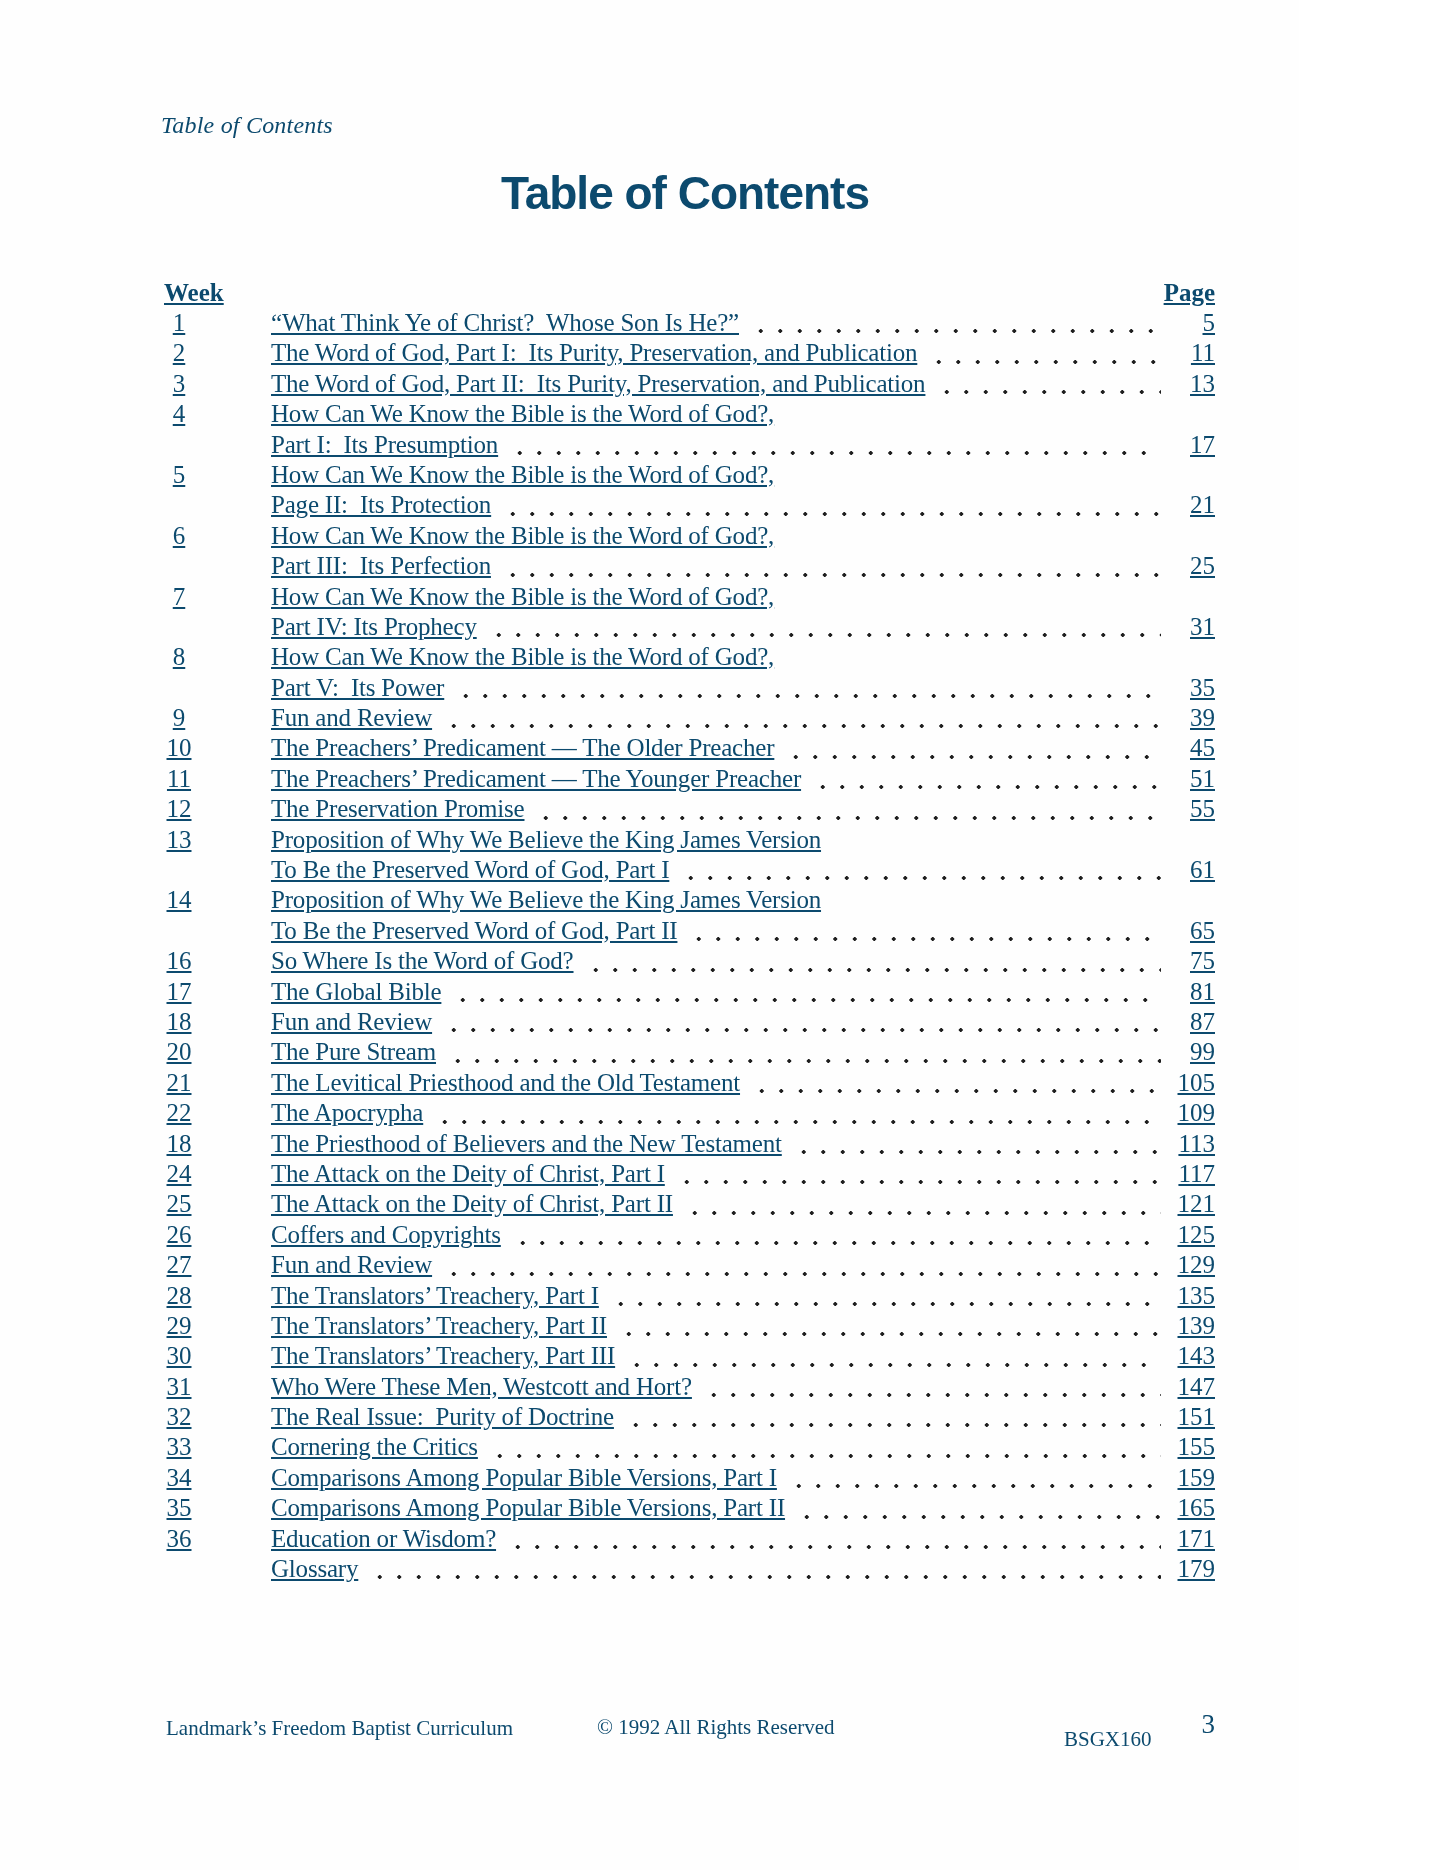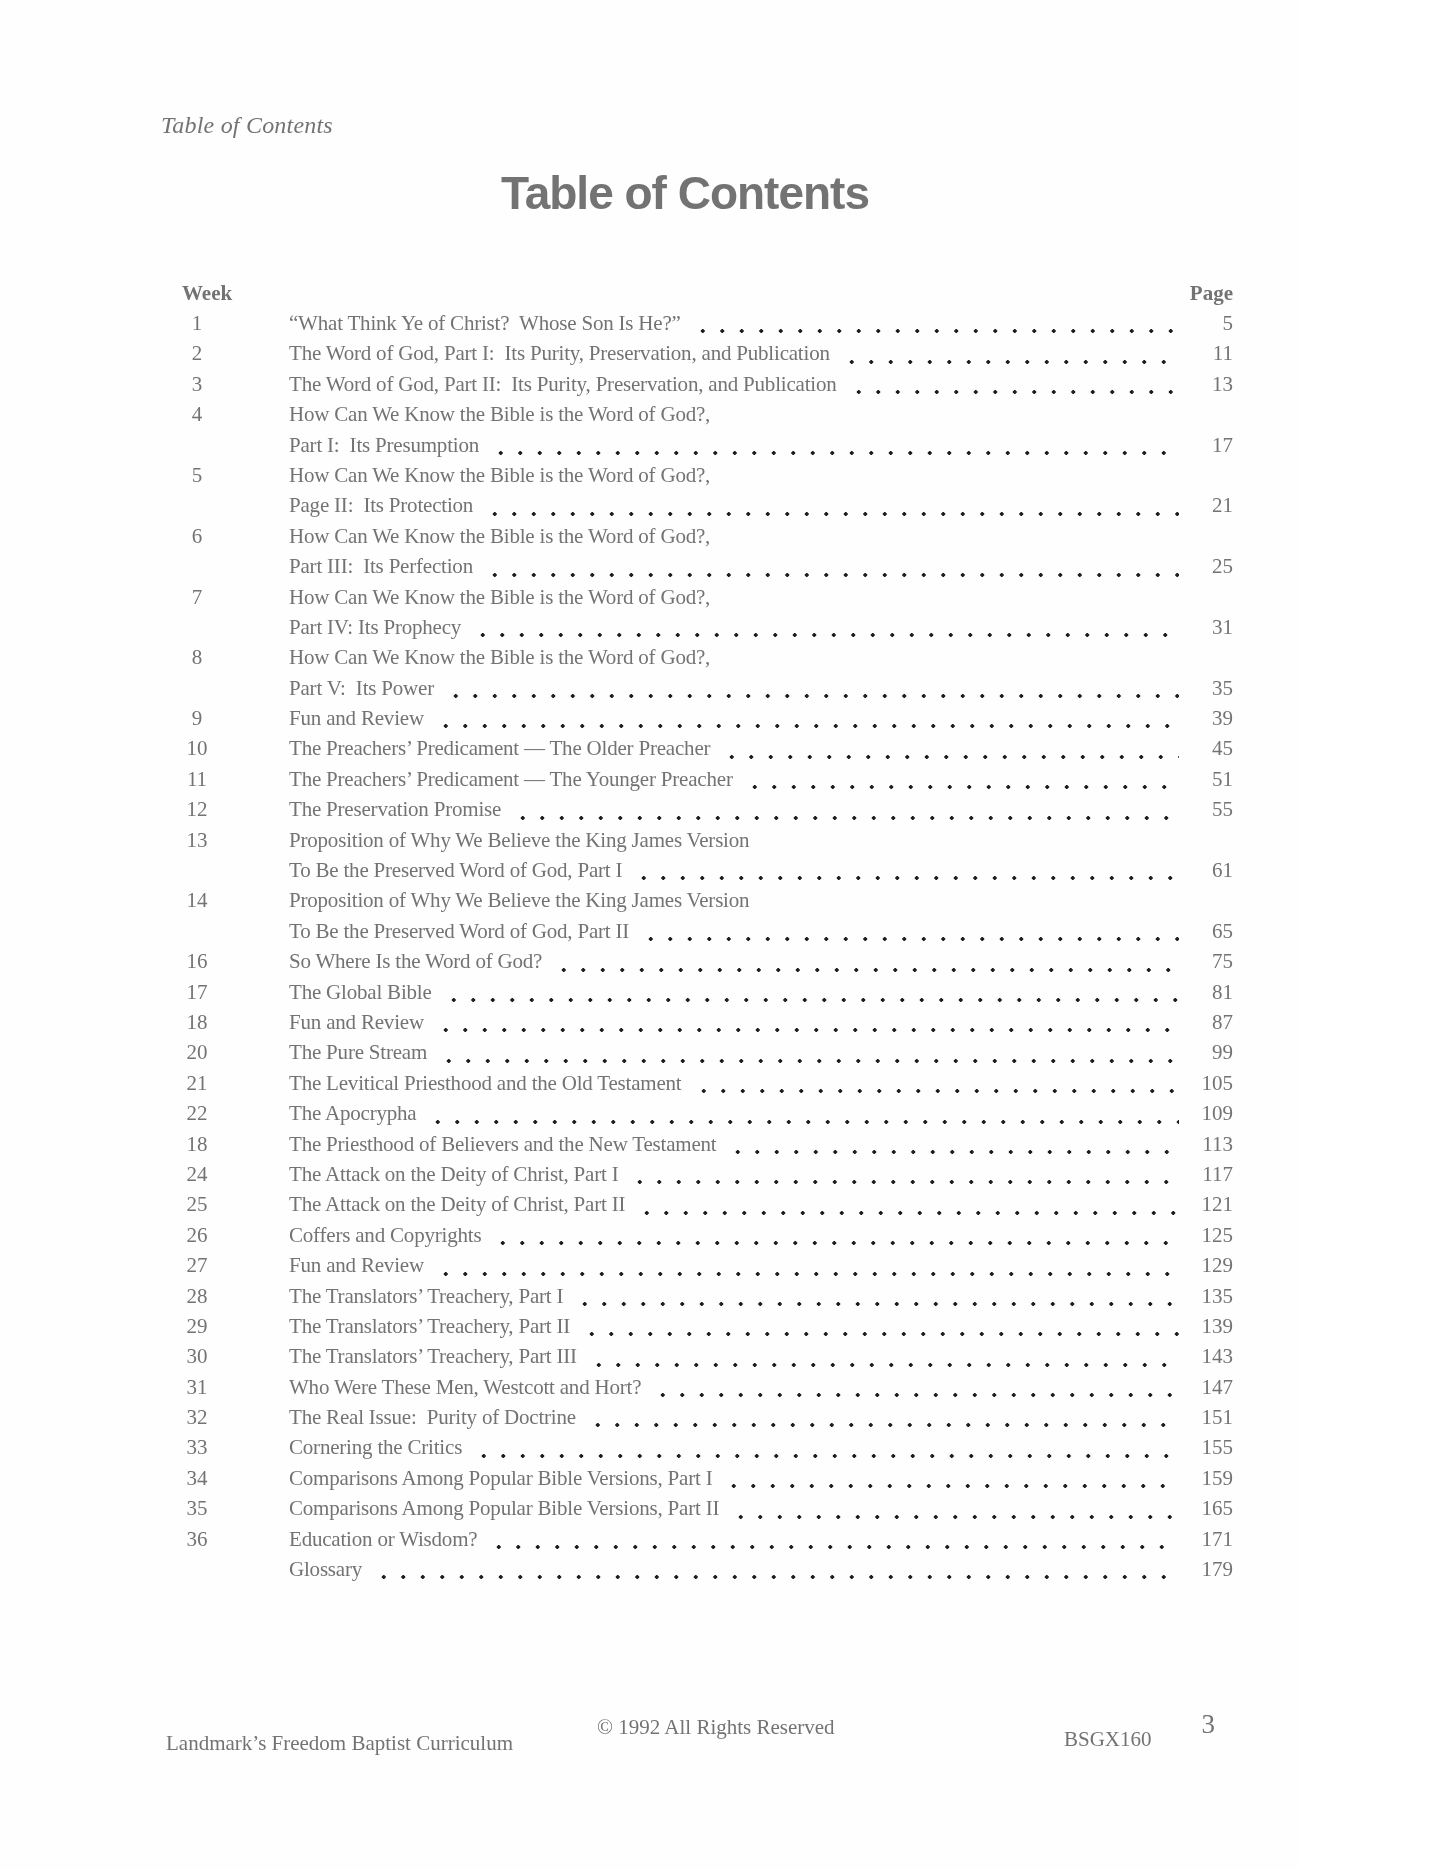--- a/index.html
+++ b/index.html
@@ -1,21 +1,21 @@
 <!DOCTYPE html>
 <html><head>
 <meta charset="utf-8">
 <style>
   html, body { margin: 0; padding: 0; background: #ffffff; }
   .page {
     position: relative;
     width: 1299px;
     height: 1870px;
     background: #fefefe;
-    color: #737373;
+    color: #0c4a6e;
     font-family: "Liberation Serif", serif;
     overflow: hidden;
   }
   .running-header {
     position: absolute;
     left: 161px;
     top: 112px;
     font-style: italic;
     font-size: 24px;
     letter-spacing: 0.2px;
@@ -27,24 +27,25 @@
     width: 1370px;
     margin: 0;
     text-align: center;
     font-family: "Liberation Sans", sans-serif;
     font-weight: bold;
     font-size: 46px;
     letter-spacing: -1px;
   }
   .toc {
     position: absolute;
-    left: 148px;
+    left: 130px;
     top: 278px;
     width: 1085px;
-    font-size: 21px;
+    font-size: 25px;
+    text-decoration: underline;
   }
   .toc-header {
     display: flex;
     justify-content: space-between;
     font-weight: bold;
     line-height: 30px;
   }
   .toc-header .week-header { margin-left: 34px; }
   .toc-row {
     display: flex;
@@ -77,21 +78,21 @@
   .toc-row.no-page .leader,
   .toc-row.no-page .pagenum { visibility: hidden; }
   .footer {
     position: absolute;
     top: 1712px;
     left: 0;
     width: 1445px;
     height: 40px;
     font-size: 21px;
   }
-  .footer .pub  { position: absolute; left: 166px;  top: 19px; }
+  .footer .pub  { position: absolute; left: 166px;  top: 4px; }
   .footer .copy { position: absolute; left: 597px;  top: 3px; }
   .footer .code { position: absolute; left: 1064px; top: 15px; }
   .footer .pnum {
     position: absolute;
     right: 230px;
     top: -3px;
     font-size: 27px;
   }
 </style>
 </head>

